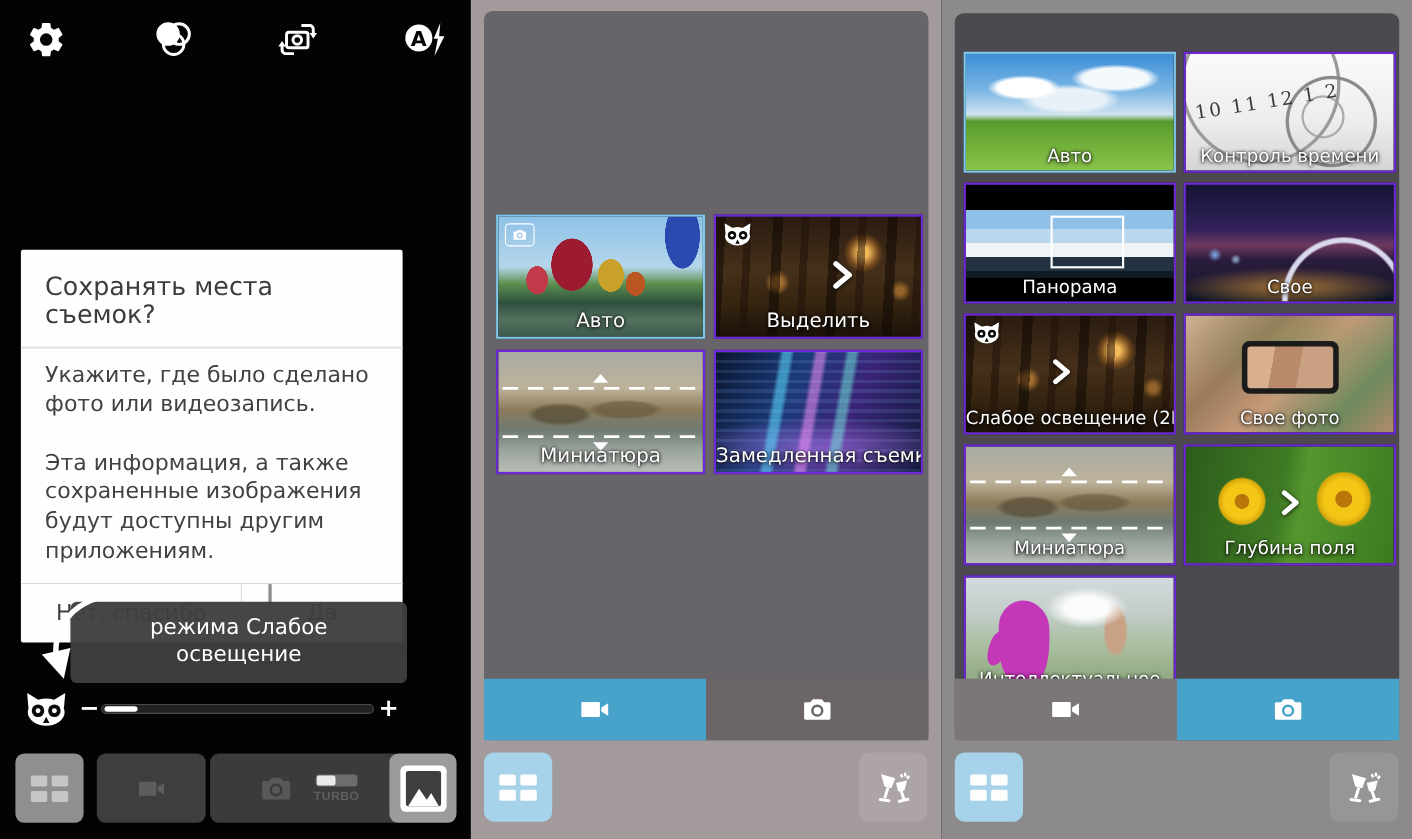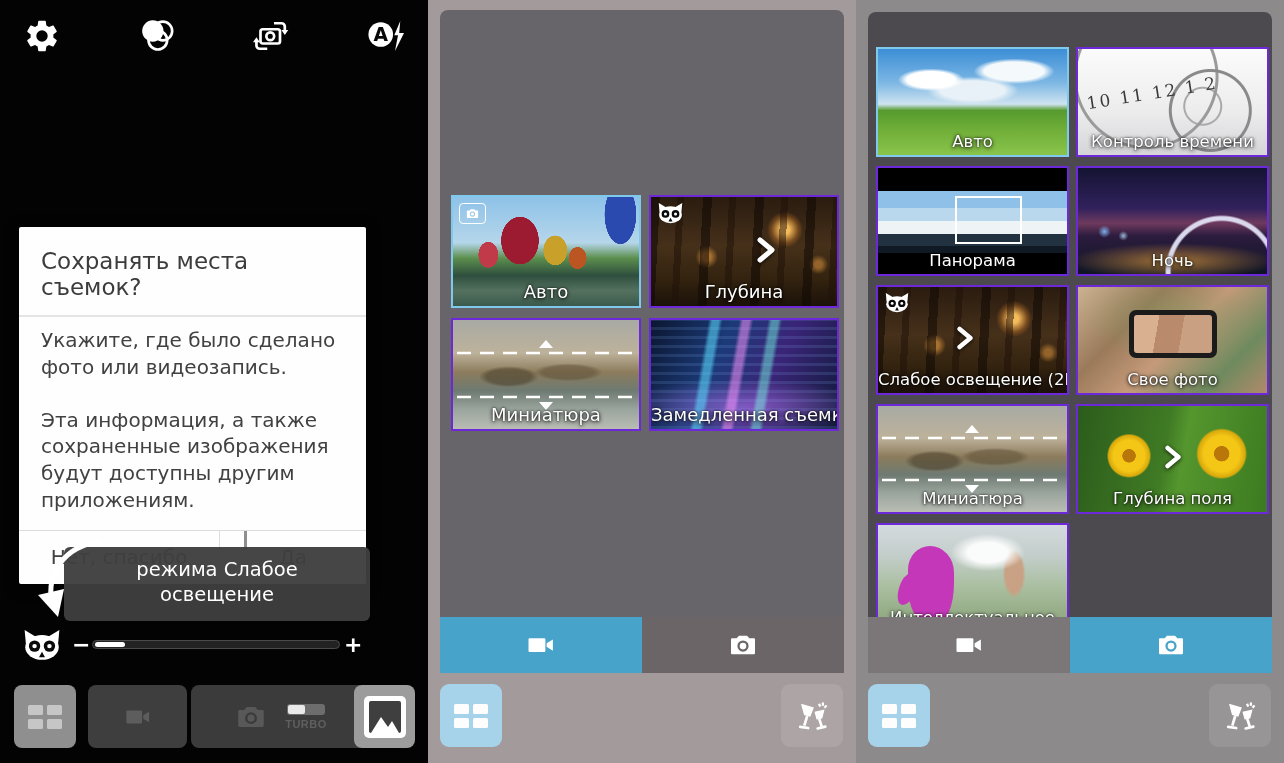--- a/index.html
+++ b/index.html
@@ -313,21 +313,21 @@
         <div class="badge">
           <svg width="27" height="21" viewBox="0 0 32 25">
               <use href="#ic-owl"></use>
             </svg>
         </div>
         <span class="chev chev-mid">
           <svg width="20" height="26" viewBox="0 0 20 26">
               <use href="#ic-chev"></use>
             </svg>
         </span>
-        <div class="tile-label">Глубина</div>
+        <div class="tile-label">Выделить</div>
       </div>
       <div class="tile">
         <div class="thumb t-mini"></div>
         <svg style="position:absolute;inset:0" width="186" height="109" viewBox="0 0 186 109">
           <line x1="4" y1="33" x2="182" y2="33" stroke="#fff" stroke-width="2.5" stroke-dasharray="14 9"></line>
           <line x1="4" y1="77" x2="182" y2="77" stroke="#fff" stroke-width="2.5" stroke-dasharray="14 9"></line>
           <polygon points="93,20 86,28 100,28" fill="#fff"></polygon>
           <polygon points="93,90 86,82 100,82" fill="#fff"></polygon>
         </svg>
         <div class="tile-label">Миниатюра</div>
@@ -377,21 +377,21 @@
         <div class="thumb t-clock"></div>
         <div class="tile-label">Контроль времени</div>
       </div>
       <div class="tile">
         <div class="thumb t-pano"></div>
         <div class="pano-frame"></div>
         <div class="tile-label">Панорама</div>
       </div>
       <div class="tile">
         <div class="thumb t-night"></div>
-        <div class="tile-label">Ночь</div>
+        <div class="tile-label">Свое</div>
       </div>
       <div class="tile">
         <div class="thumb t-forest"></div>
         <div class="badge">
           <svg width="26" height="20" viewBox="0 0 32 25">
               <use href="#ic-owl"></use>
             </svg>
         </div>
         <span class="chev" style="left:46%">
           <svg width="18" height="24" viewBox="0 0 20 26">

